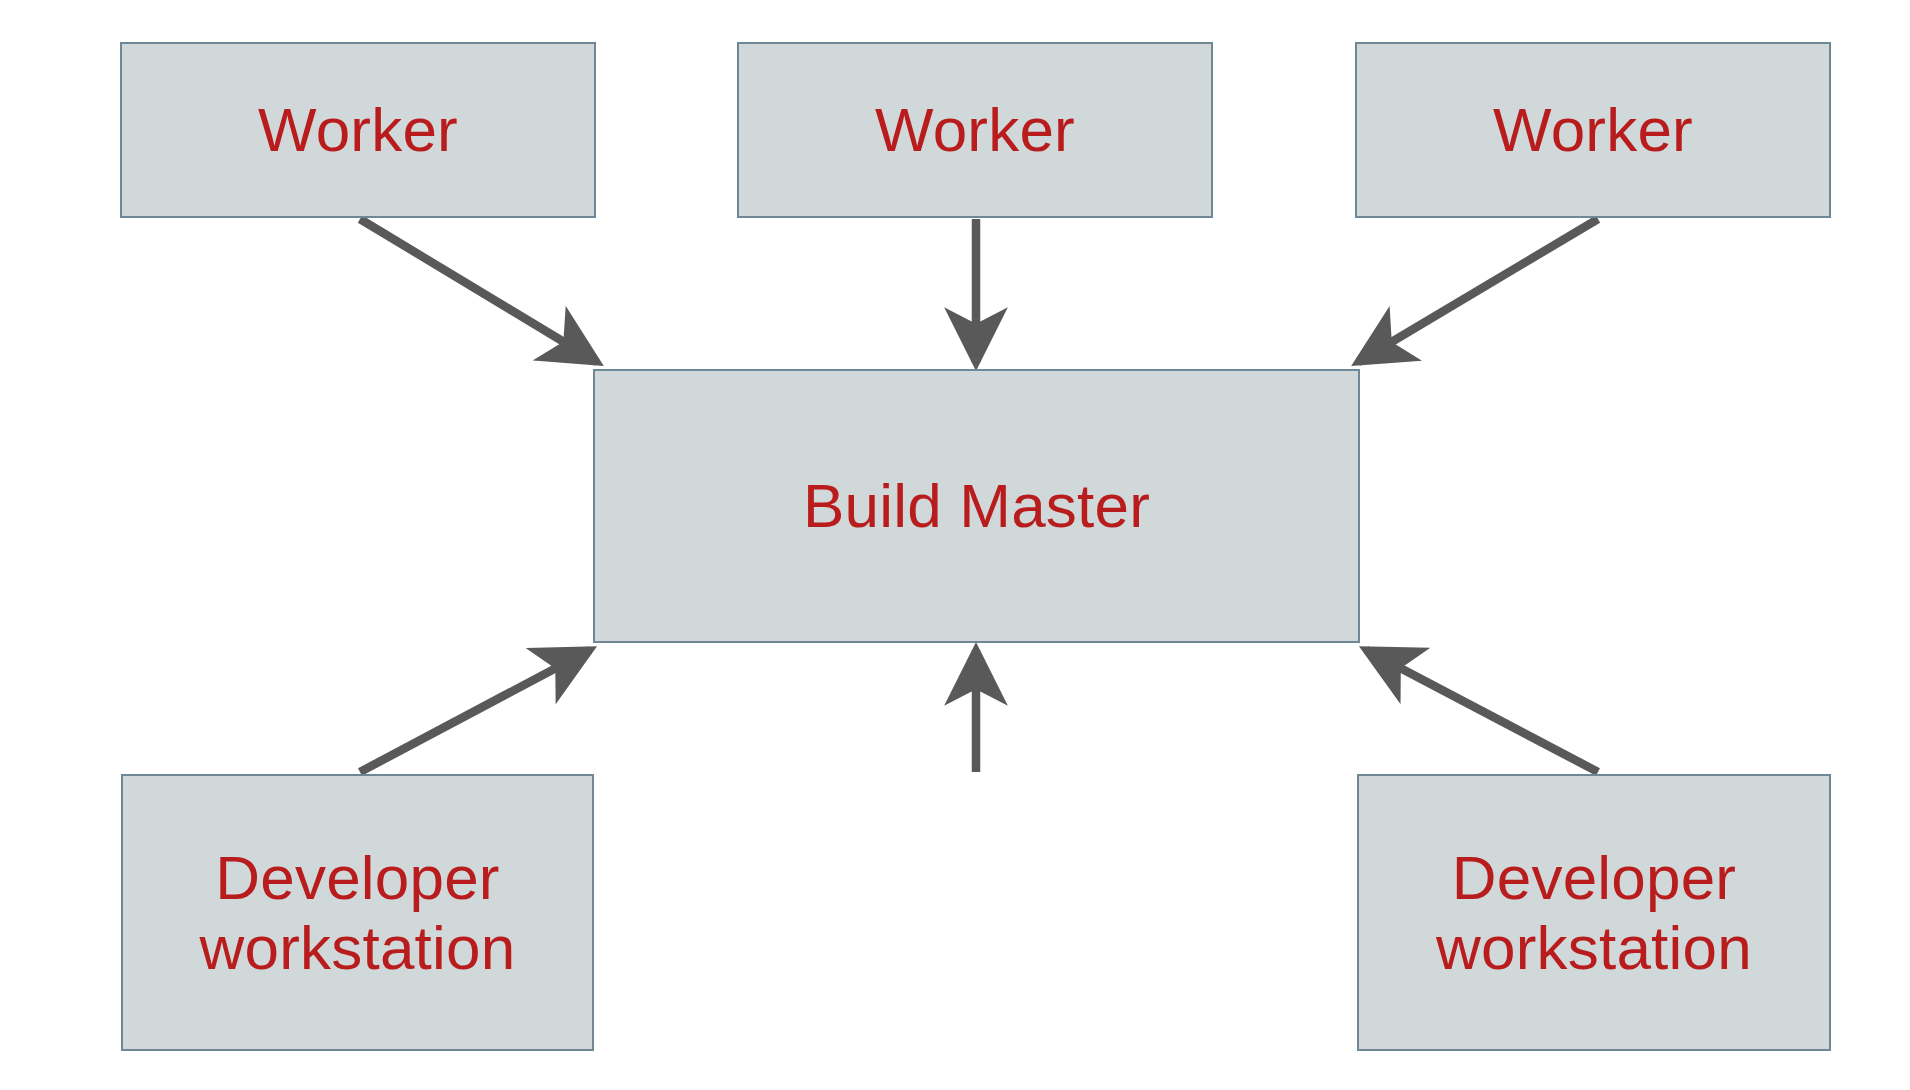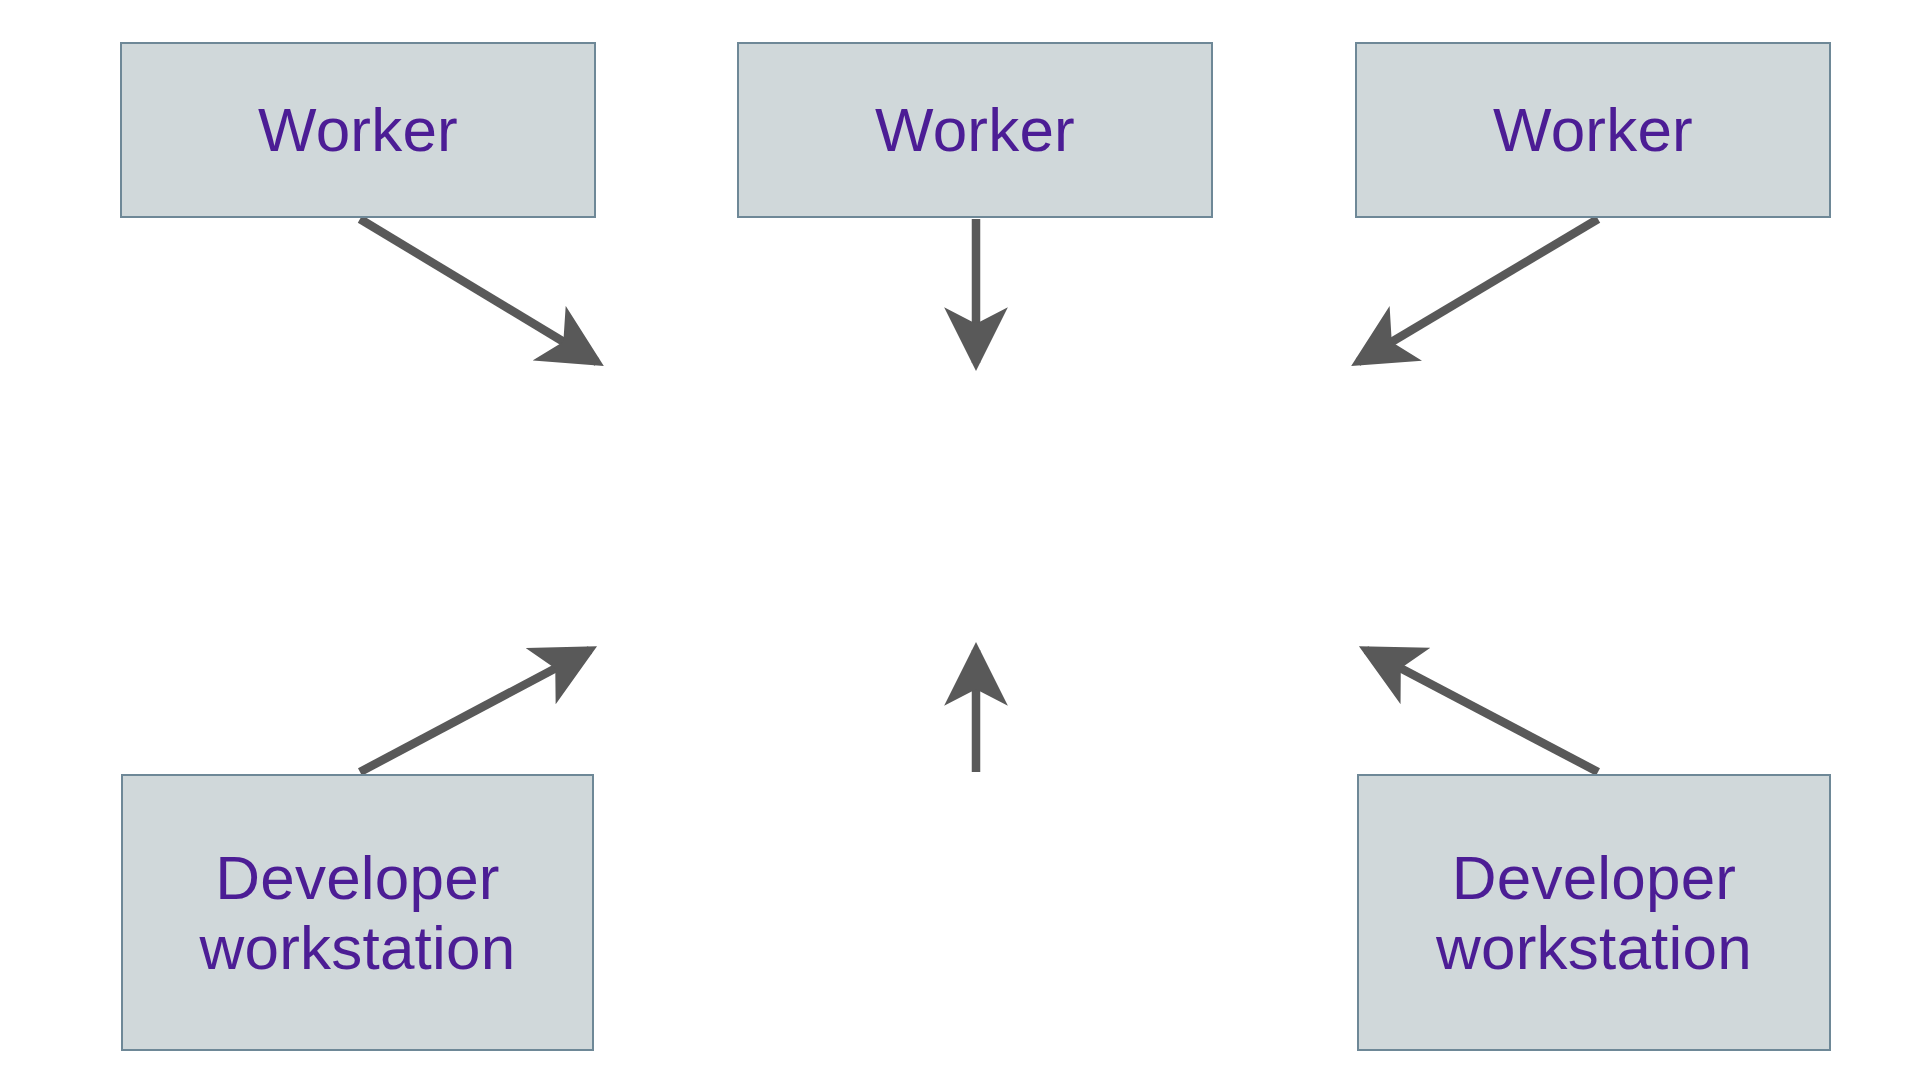--- a/index.html
+++ b/index.html
@@ -28,21 +28,21 @@
   }
   .node {
     position: absolute;
     box-sizing: border-box;
     background: #d0d8da;
     border: 2px solid #6e8897;
     display: flex;
     align-items: center;
     justify-content: center;
     text-align: center;
-    color: #4c1d95;
+    color: #b91c1c;
     line-height: 1.12;
     letter-spacing: 0.2px;
     font-weight: 400;
     z-index: 2;
   }
   .node-label {
     display: block;
     white-space: pre-line;
     padding: 0 6px;
   }
@@ -96,20 +96,23 @@
   </div>
 
   <div class="node n-worker2">
     <span class="node-label">Worker</span>
   </div>
 
   <div class="node n-worker3">
     <span class="node-label">Worker</span>
   </div>
 
+  <div class="node n-master">
+    <span class="node-label">Build Master</span>
+  </div>
 
   <div class="node n-devl">
     <span class="node-label">Developer
 workstation</span>
   </div>
 
 
   <div class="node n-devr">
     <span class="node-label">Developer
 workstation</span>

